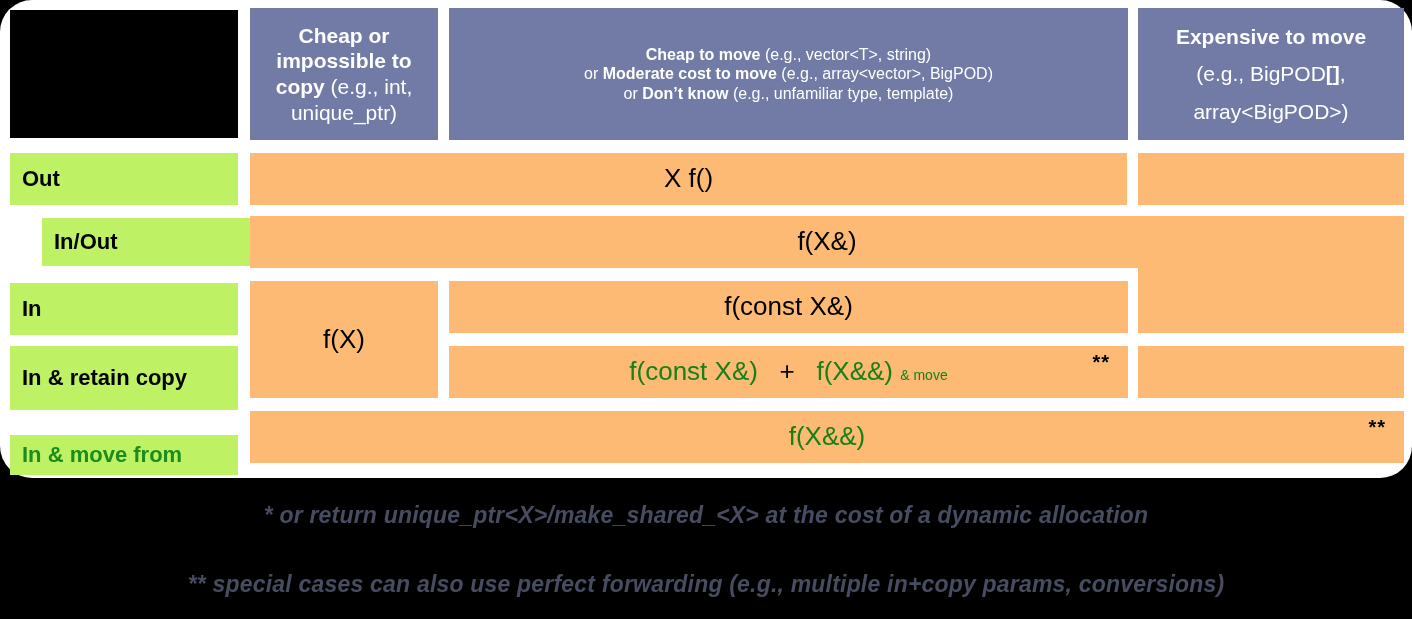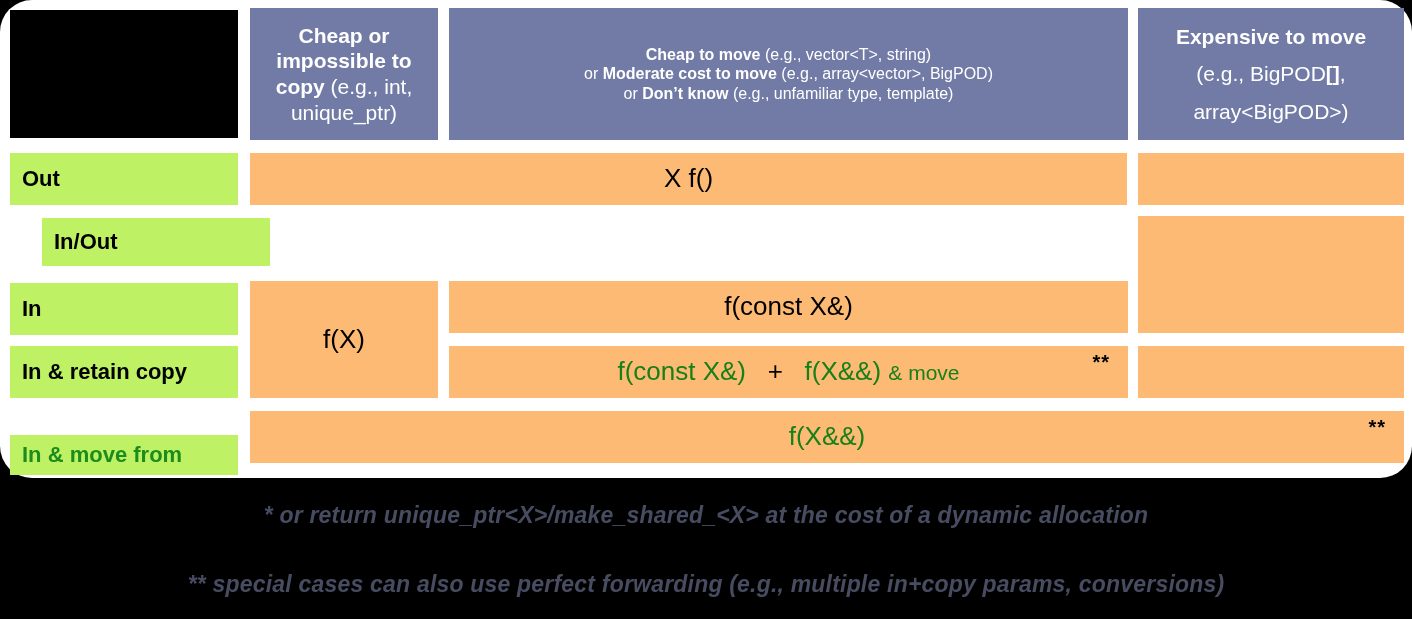--- a/index.html
+++ b/index.html
@@ -70,21 +70,21 @@
   
   .body-cell {
     background: #fdba74;
     color: #000000;
     font-size: 26px;
   }
 
   .body-cell .code { white-space: nowrap; }
   .green-code { color: #178017; }
   .plus-sign { color: #000000; }
-  .small-move { font-size: 21px; color: #178017; }
+  .small-move { font-size: 14px; color: #178017; }
 
   .star-note {
     position: absolute;
     right: 18px;
     top: 4px;
     font-size: 20px;
     font-weight: bold;
     color: #000000;
     letter-spacing: 1px;
   }
@@ -142,35 +142,38 @@
   </div>
 
   <div class="cell rowlabel" style="left:10px; top:218px; width:228px; height:48px;margin-left:32px;">
     <span>In/Out</span>
   </div>
 
   <div class="cell rowlabel" style="left:10px; top:283px; width:228px; height:52px;">
     <span>In</span>
   </div>
 
-  <div class="cell rowlabel" style="left:10px; top:346px; width:228px; height:52px;">
+  <div class="cell rowlabel" style="left:10px; top:346px; width:228px; height:64px;">
     <span>In &amp; retain copy</span>
   </div>
 
   <div class="cell rowlabel green" style="left:10px; top:435px; width:228px; height:40px;">
     <span>In &amp; move from</span>
   </div>
 
   <div class="cell body-cell" style="left:250px; top:153px; width:877px; height:52px;">
     <span class="code">X f()</span>
   </div>
   <div class="cell body-cell" style="left:1138px; top:153px; width:266px; height:52px;">
     <span class="code"></span>
   </div>
 
+  <div class="cell body-cell" style="left:250px; top:216px; width:1154px; height:52px;">
+    <span class="code">f(X&amp;)</span>
+  </div>
 
   <div class="cell body-cell" style="left:250px; top:281px; width:188px; height:117px;">
     <span class="code">f(X)</span>
   </div>
 
   <div class="cell body-cell" style="left:449px; top:281px; width:679px; height:52px;">
     <span class="code">f(const X&amp;)</span>
   </div>
   <div class="cell body-cell" style="left:1138px; top:216px; width:266px; height:117px;">
     <span class="code"></span>

